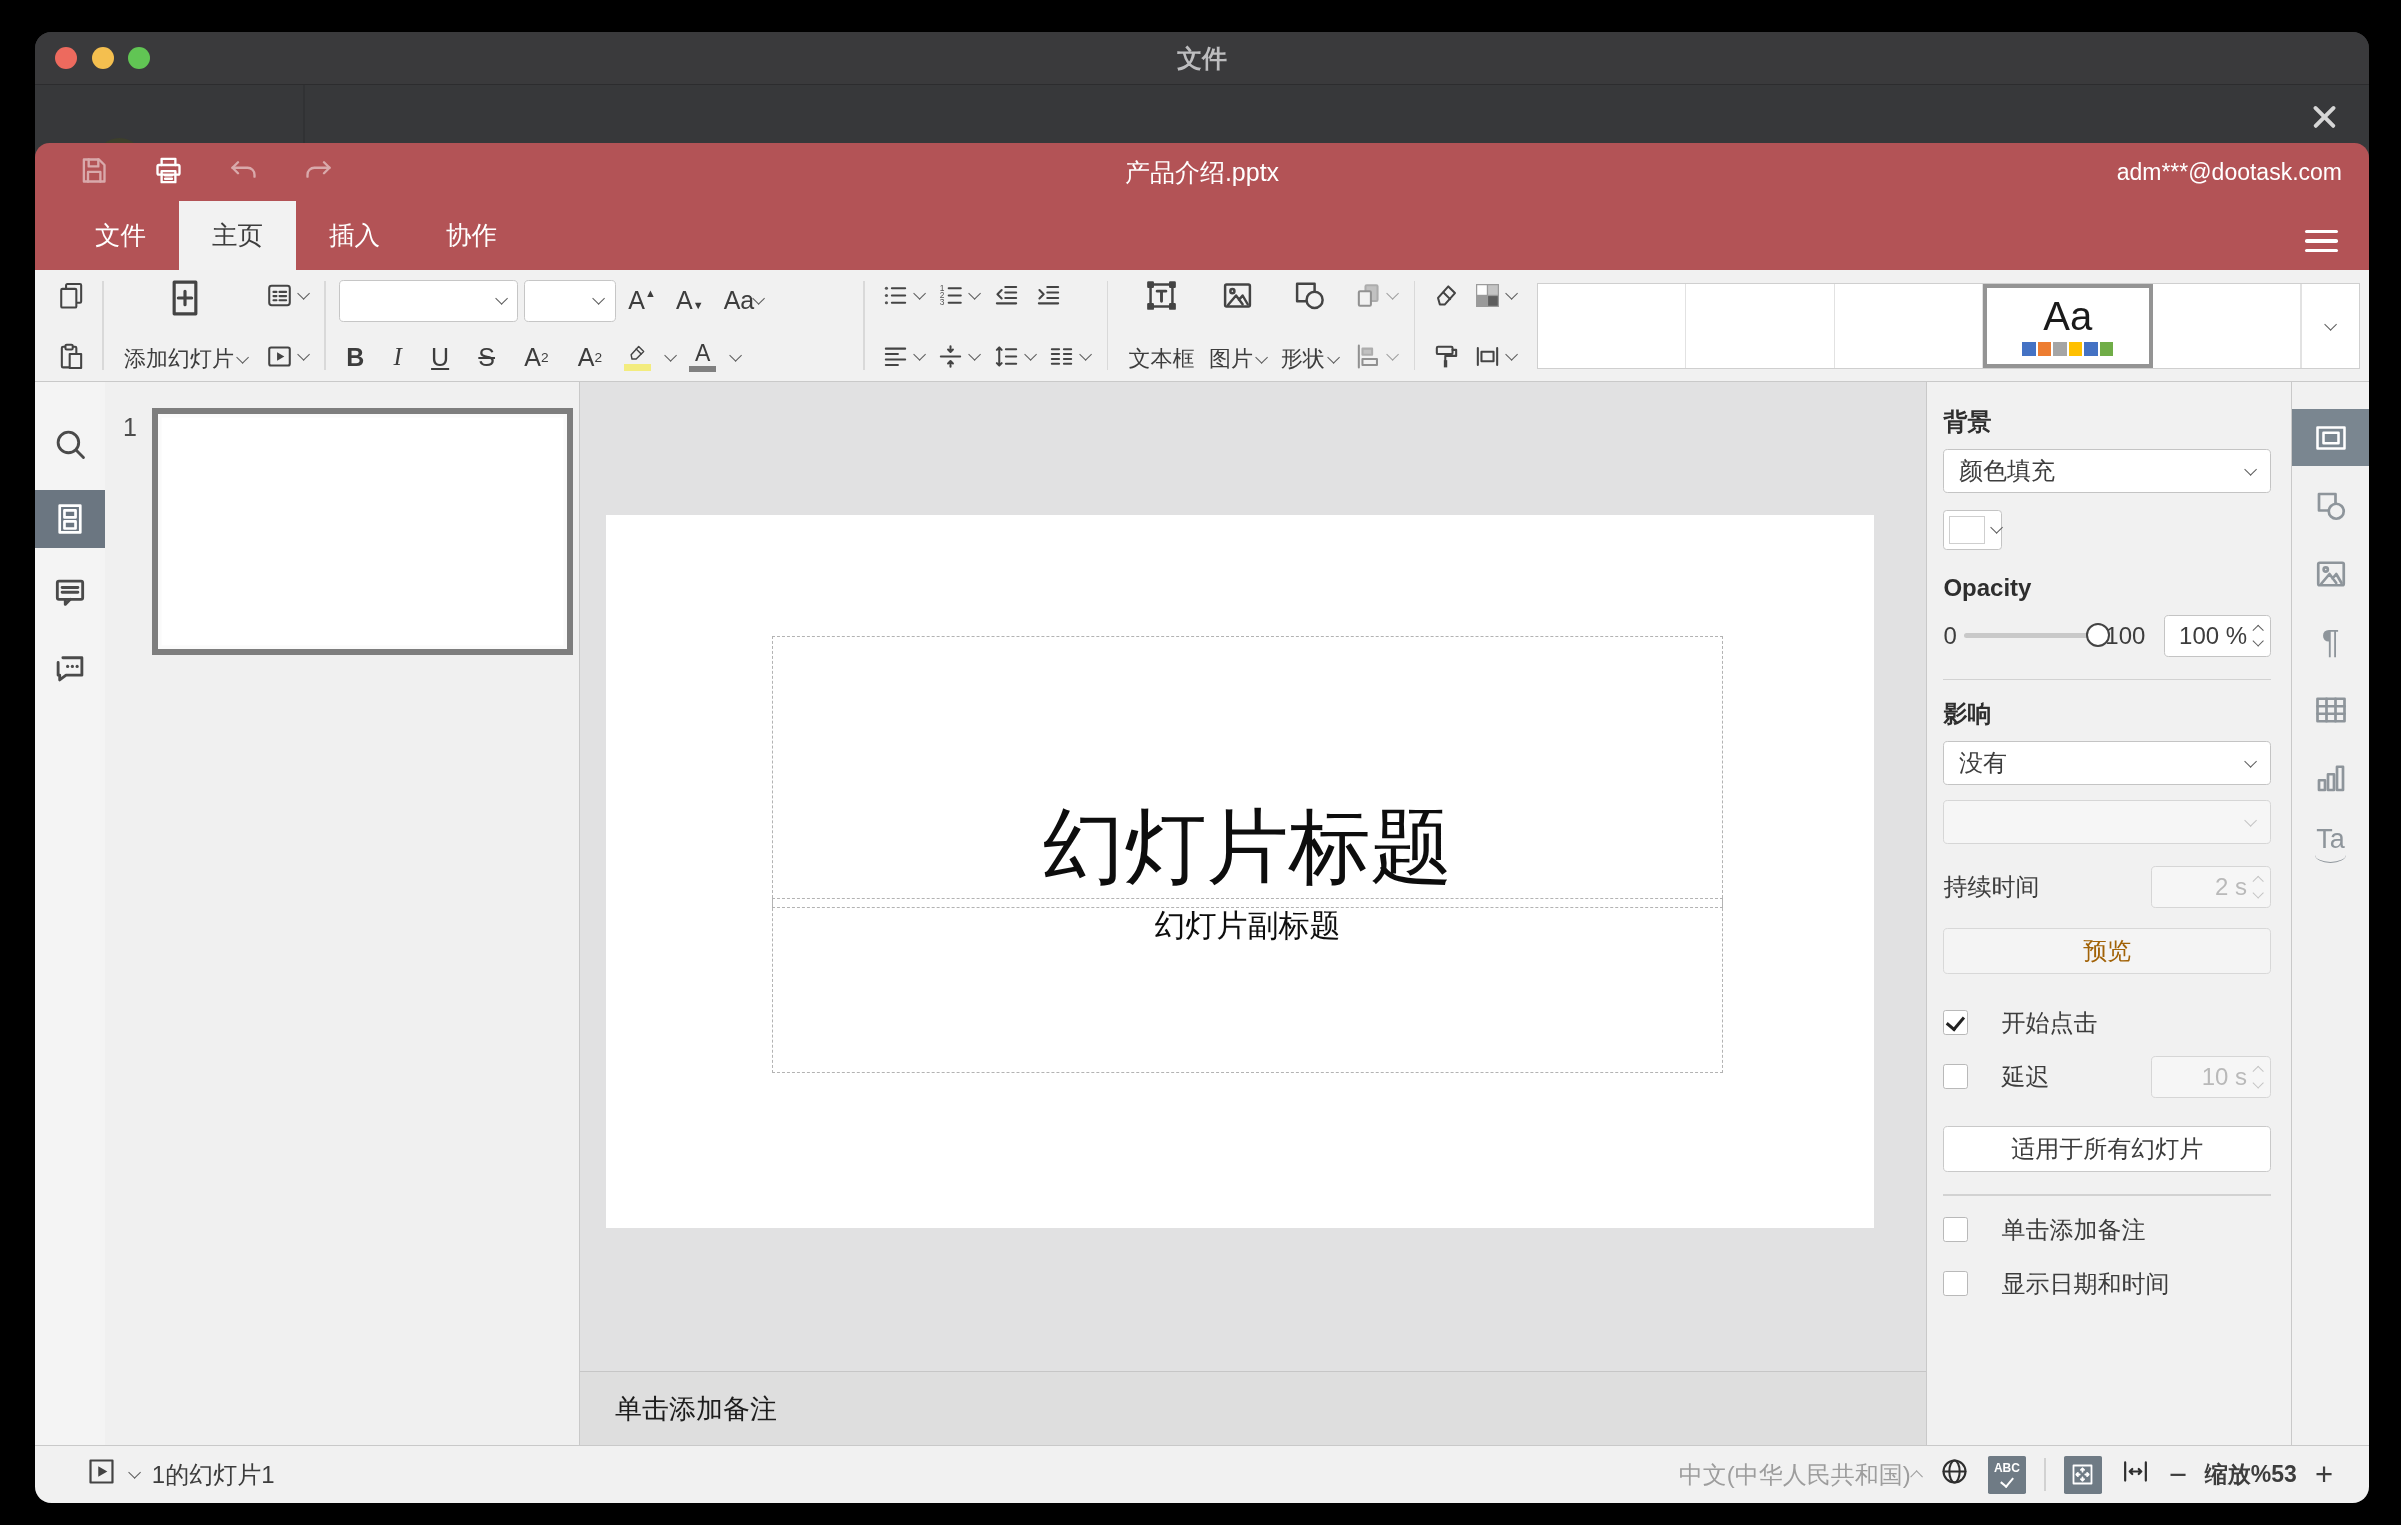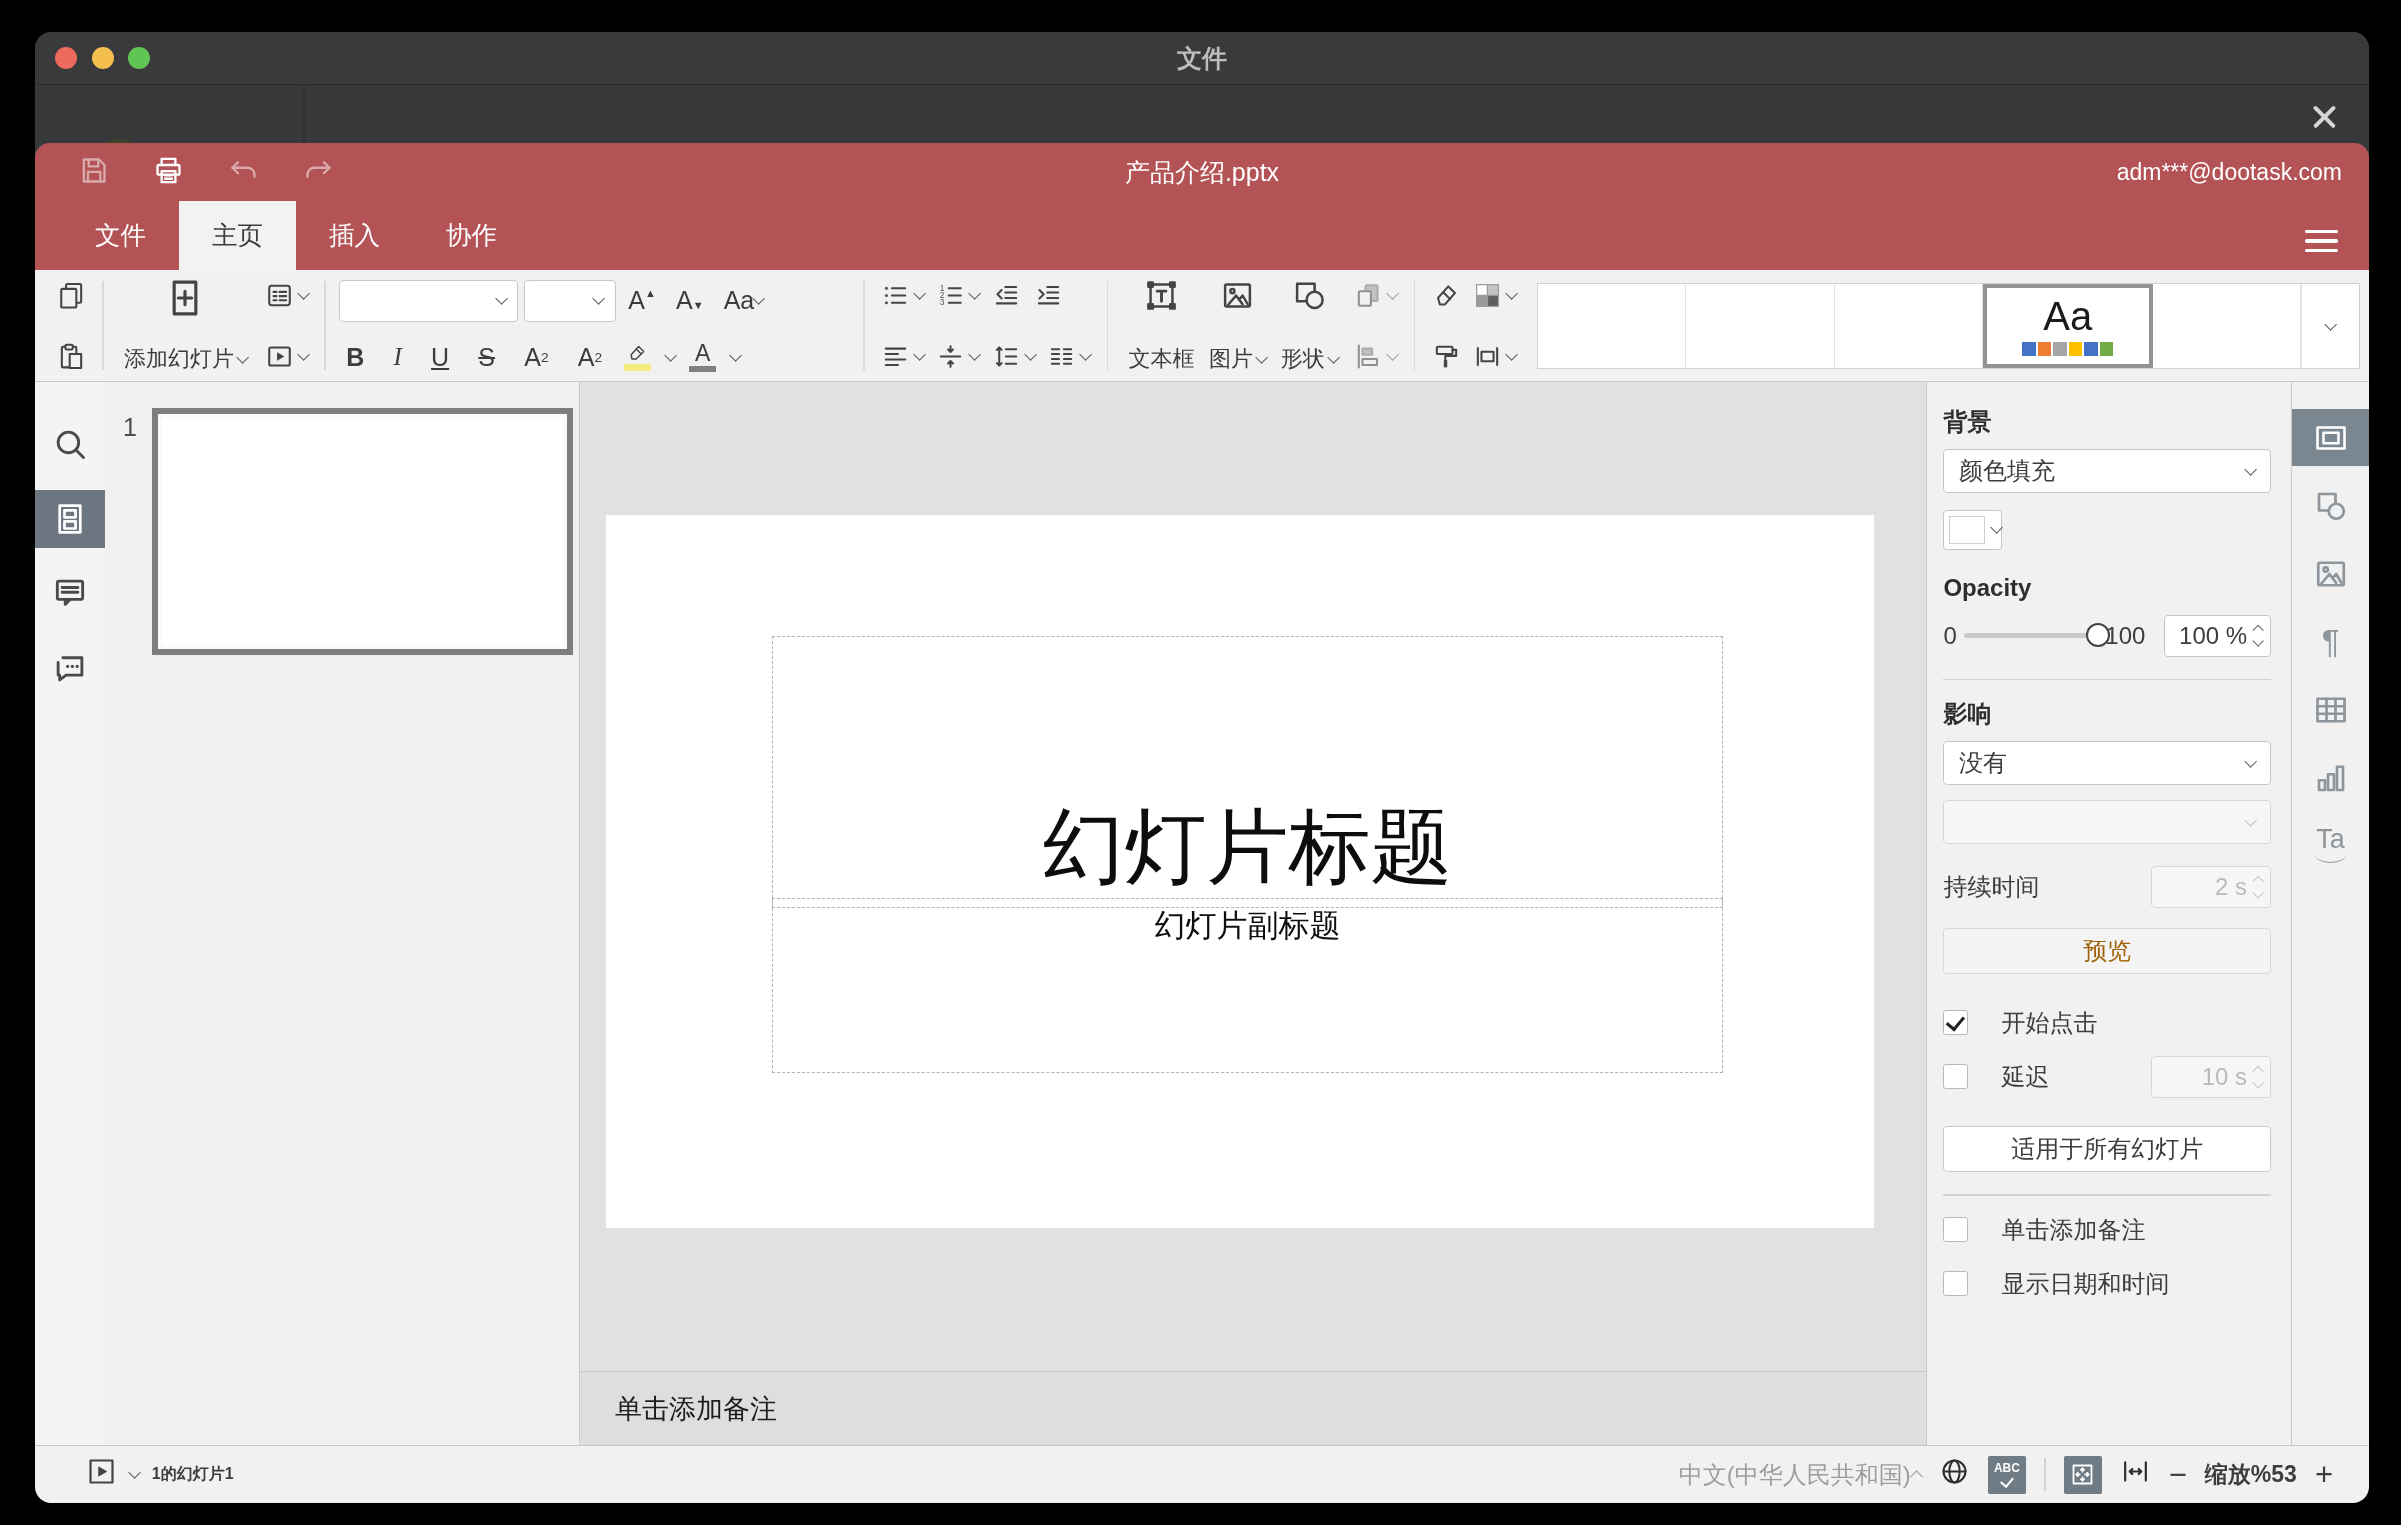--- a/index.html
+++ b/index.html
@@ -105,21 +105,21 @@
   .rbi{height:57px;display:flex;align-items:center;justify-content:center;cursor:pointer;margin-bottom:11px;color:#8e959b;}
   .rbi svg{width:36px;height:36px;}
   .rbi.active{background:#7a8690;}
   .rbi .pglyph{font-size:33px;color:#8e959b;}
   .rbi .taglyph{font-size:27px;color:#8e959b;line-height:.8;text-align:center;}
   .taglyph .curve{display:block;width:31px;height:9px;border:1.8px solid #8e959b;border-top:none;border-left:none;border-right:none;border-radius:0 0 60% 60%/0 0 100% 100%;margin:1.8px auto 0;}
   
   .statusbar{height:57px;flex:none;background:#f1f1f1;border-top:1.8px solid #c9c9c9;display:flex;align-items:center;font-size:24px;color:#3d3d3d;}
   .sb-left{display:flex;align-items:center;gap:12.8px;padding-left:51px;}
   .sb-left svg{width:31px;height:31px;}
-  .slideinfo{font-weight:bold;font-size:16px;}
+  .slideinfo{font-weight:normal;font-size:24px;}
   .sb-right{margin-left:auto;display:flex;align-items:center;gap:18px;padding-right:36px;}
   .lang{color:#9d9d9d;font-size:24px;display:flex;align-items:center;gap:1px;cursor:pointer;}
   .badge{width:38px;height:38px;background:#6f7b85;border-radius:1.8px;display:flex;align-items:center;justify-content:center;cursor:pointer;}
   .abc{color:#fff;font-size:12px;font-weight:bold;line-height:1;display:flex;flex-direction:column;align-items:center;}
   .abc .ck{width:6.4px;height:10px;border-right:2.3px solid #fff;border-bottom:2.3px solid #fff;transform:rotate(40deg);margin-top:0.9px;}
   .vsep{width:1.8px;height:33px;background:#d2d2d2;}
   .zoomlab{font-weight:bold;font-size:23px;}
   .pm{font-size:31px;color:#3d3d3d;cursor:pointer;line-height:1;}
   .ic{stroke:#444;fill:none;stroke-width:1.7;stroke-linecap:round;stroke-linejoin:round;}
   .icw{stroke:#fff;fill:none;stroke-width:1.7;stroke-linecap:round;stroke-linejoin:round;}

